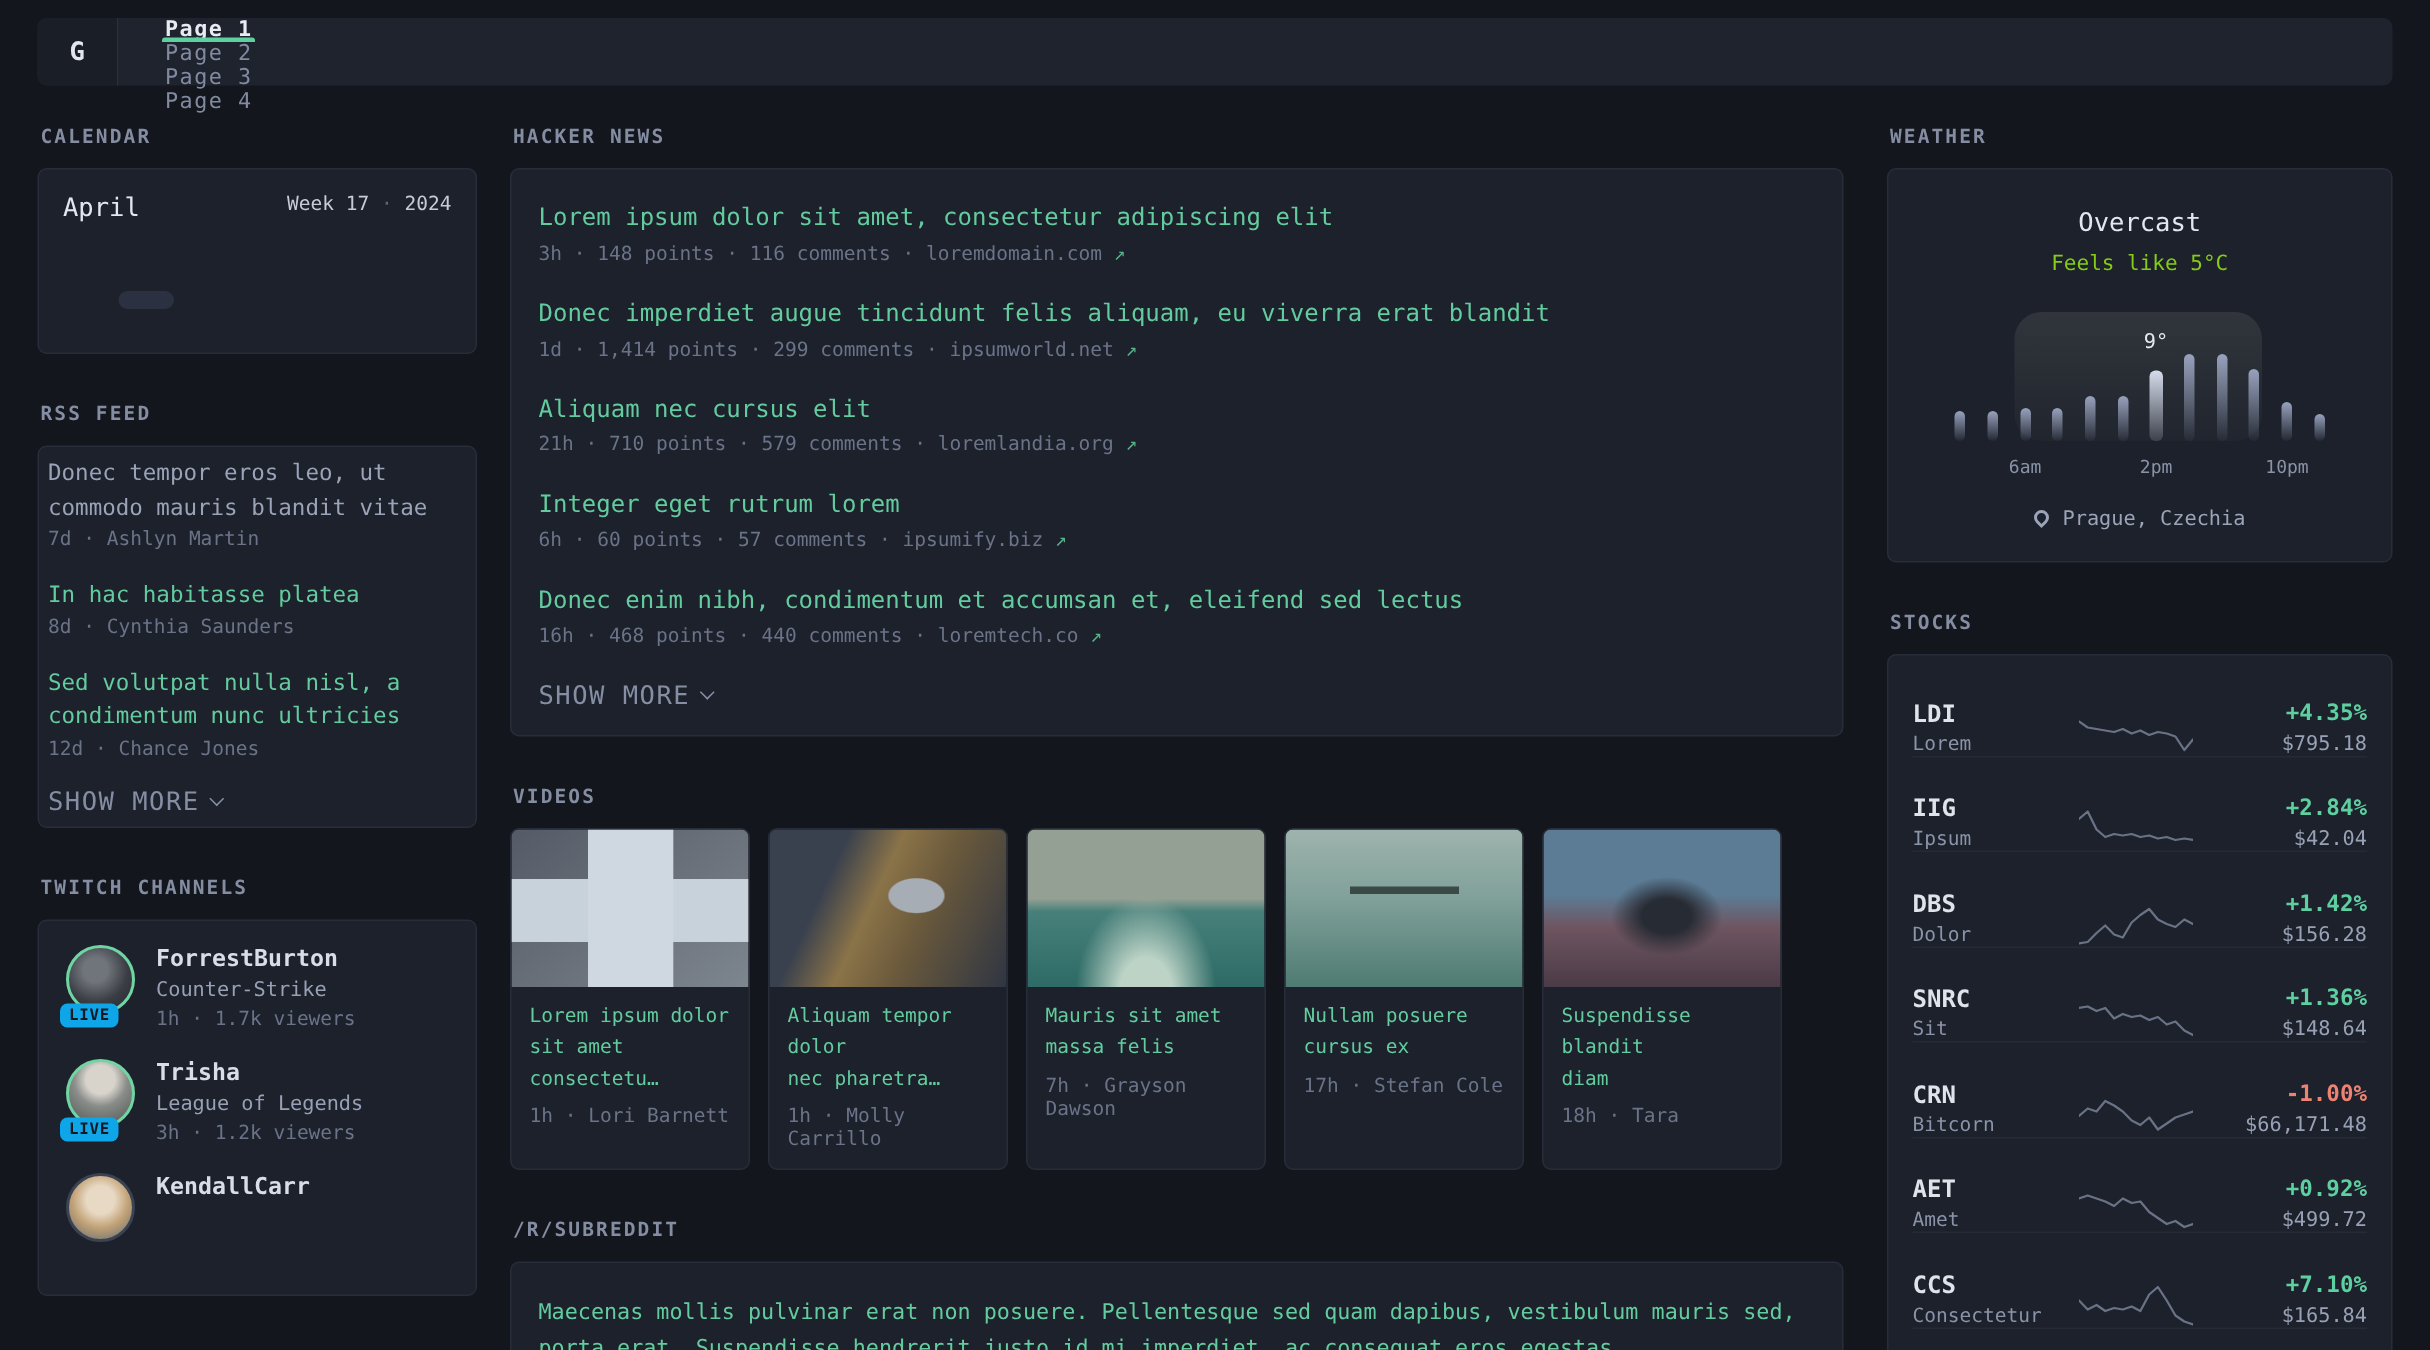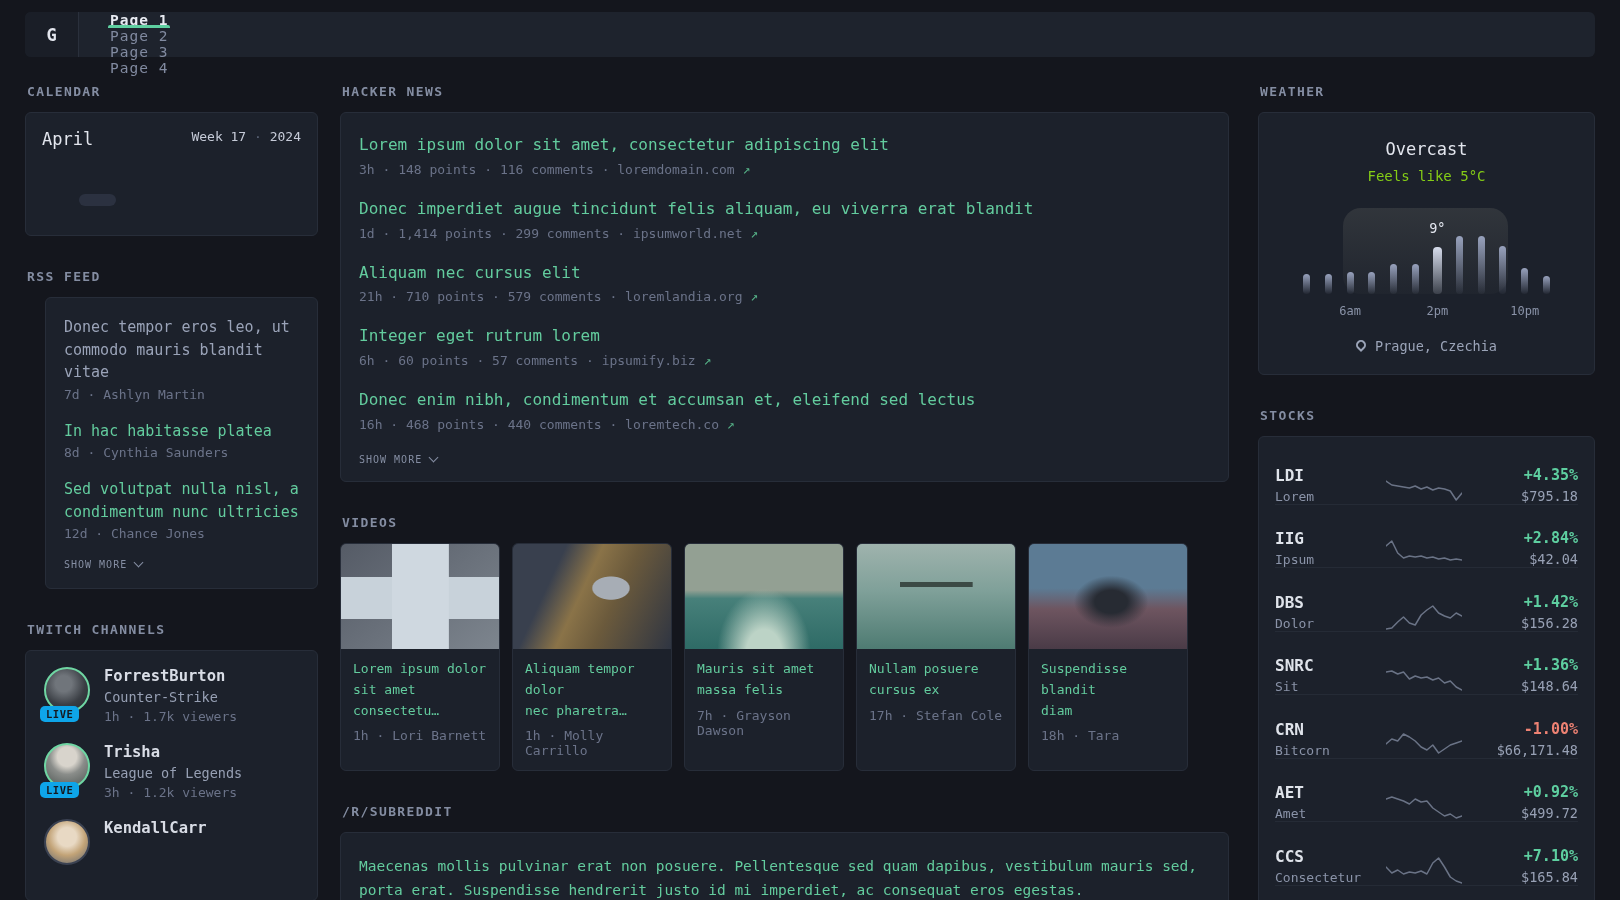--- a/index.html
+++ b/index.html
@@ -33,26 +33,26 @@
   .cal-month { font-size:17px; color:#e3e6ee; }
   .cal-week { font-size:13px; color:#c6cbd8; }
   .cal-week .dot { color:#5d6579; }
   .cal-grid { display:grid; grid-template-columns:repeat(7,1fr); row-gap:5px; margin-top:14px; text-align:center; }
   .cal-wd { font-size:11px; color:#565e72; padding:4px 0; }
   .cal-day { font-size:13.5px; color:#9aa3b8; padding:6px 0; border-radius:6px; }
   .cal-day.dim { color:#5d6579; }
   .cal-day.selected { background:#2b3140; color:#e8ebf2; }
 
   
-  .feed { padding:18px;margin-left:20px; }
+  .feed { padding:6px; }
   .feed-item { margin-bottom:18px; }
   .feed-title { font-size:15px; line-height:1.5; color:#63cc9e; white-space:pre-line; cursor:pointer; }
   .feed-item.visited .feed-title { color:#9aa3b8; }
   .feed-meta { font-size:13px; color:#6b7389; margin-top:3px; }
-  .show-more { display:flex; align-items:center; gap:8px; font-size:10px; letter-spacing:1px; color:#858ea3; cursor:pointer; margin-top:2px; }
+  .show-more { display:flex; align-items:center; gap:8px; font-size:17px; letter-spacing:1px; color:#858ea3; cursor:pointer; margin-top:2px; }
   .chev { width:7px; height:7px; border-right:1.5px solid #858ea3; border-bottom:1.5px solid #858ea3; transform:rotate(45deg); margin-top:-4px; }
 
   
   .tw { padding:16px 18px; }
   .tw-row { display:flex; margin-bottom:19px; cursor:pointer; }
   .tw-avwrap { position:relative; width:46px; height:46px; flex:none; }
   .tw-av { width:46px; height:46px; border-radius:50%; border:2px solid #6fd6a3; }
   .tw-av.offline { border-color:#3b4252; }
   .av1 { background:radial-gradient(circle at 42% 35%, #70757b 0 22%, #3a3e44 58%, #24272c 100%); }
   .av2 { background:radial-gradient(circle at 50% 28%, #d8d4cc 0 26%, #8a8d8a 48%, #4b5350 100%); }

